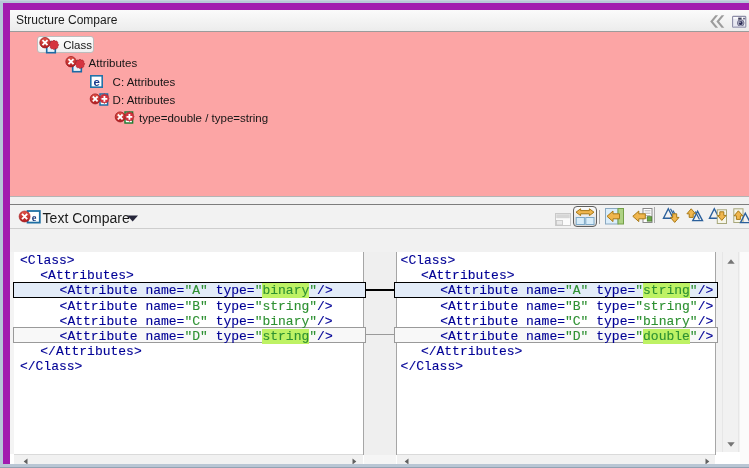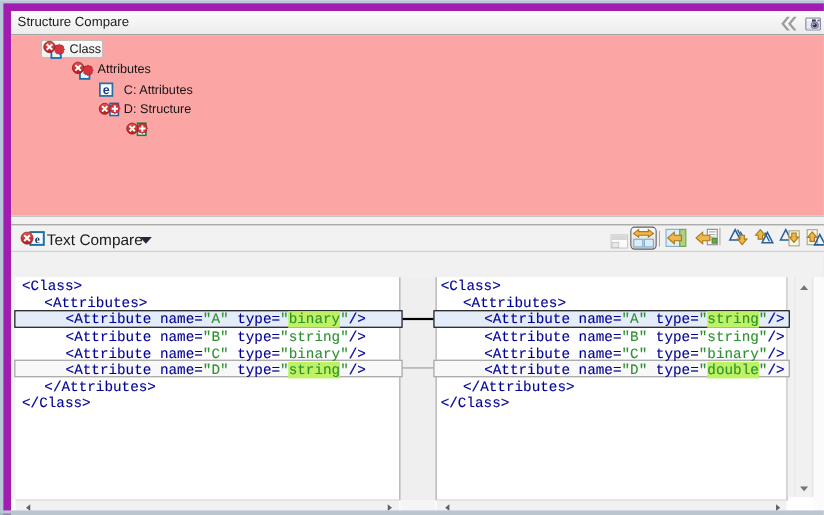--- a/index.html
+++ b/index.html
@@ -96,21 +96,22 @@
           <path d="M2.8 5.5 L7.6 10.3 M7.6 5.5 L2.8 10.3" stroke="#fff" stroke-width="1.8"></path>
           <path d="M14.4 2.7 l1.1 1.1 l1.6 0 l1.1 1.1 l0 1.6 l1.1 1.1 l-1.1 1.1 l0 1.6 l-1.1 1.1 l-1.6 0 l-1.1 1.1 l-1.1 -1.1 l-1.6 0 l-1.1 -1.1 l0 -1.6 l-1.1 -1.1 l1.1 -1.1 l0 -1.6 l1.1 -1.1 l1.6 0 Z" fill="#d5343f" stroke="#a81c26" stroke-width="0.6"></path>
           <path d="M14.4 5 l0 5.8 M11.5 7.9 l5.8 0" stroke="#fff" stroke-width="1.8"></path>
         </g>
       </defs>
     </svg>
     <div class="abs" id="selrect"></div>
     <span class="tlbl" style="left:53.2px;top:3.5px;">Class</span>
     <span class="tlbl" style="left:78.6px;top:22px;">Attributes</span>
     <span class="tlbl" style="left:102.6px;top:40.5px;">C: Attributes</span>
-    <span class="tlbl" style="left:102.6px;top:59px;">D: Structure</span>
+    <span class="tlbl" style="left:102.6px;top:59px;">D: Attributes</span>
+    <span class="tlbl" style="left:129px;top:77.3px;">type=double / type=string</span>
     <svg style="left:29px;top:3px;" width="24" height="19">
         <use href="#ic-ca"></use>
       </svg>
     <svg style="left:55px;top:21.5px;" width="24" height="19">
         <use href="#ic-ca"></use>
       </svg>
 
     <svg style="left:80px;top:43px;" width="13" height="13" viewBox="0 0 13 13">
       <rect x="0.8" y="0.8" width="11.4" height="11.4" fill="#fdfeff" stroke="#2272a8" stroke-width="1.6"></rect>
       <text x="6.6" y="10.6" font-family="Liberation Sans" font-size="11.5" font-weight="bold" fill="#1c3a8c" text-anchor="middle">e</text>

